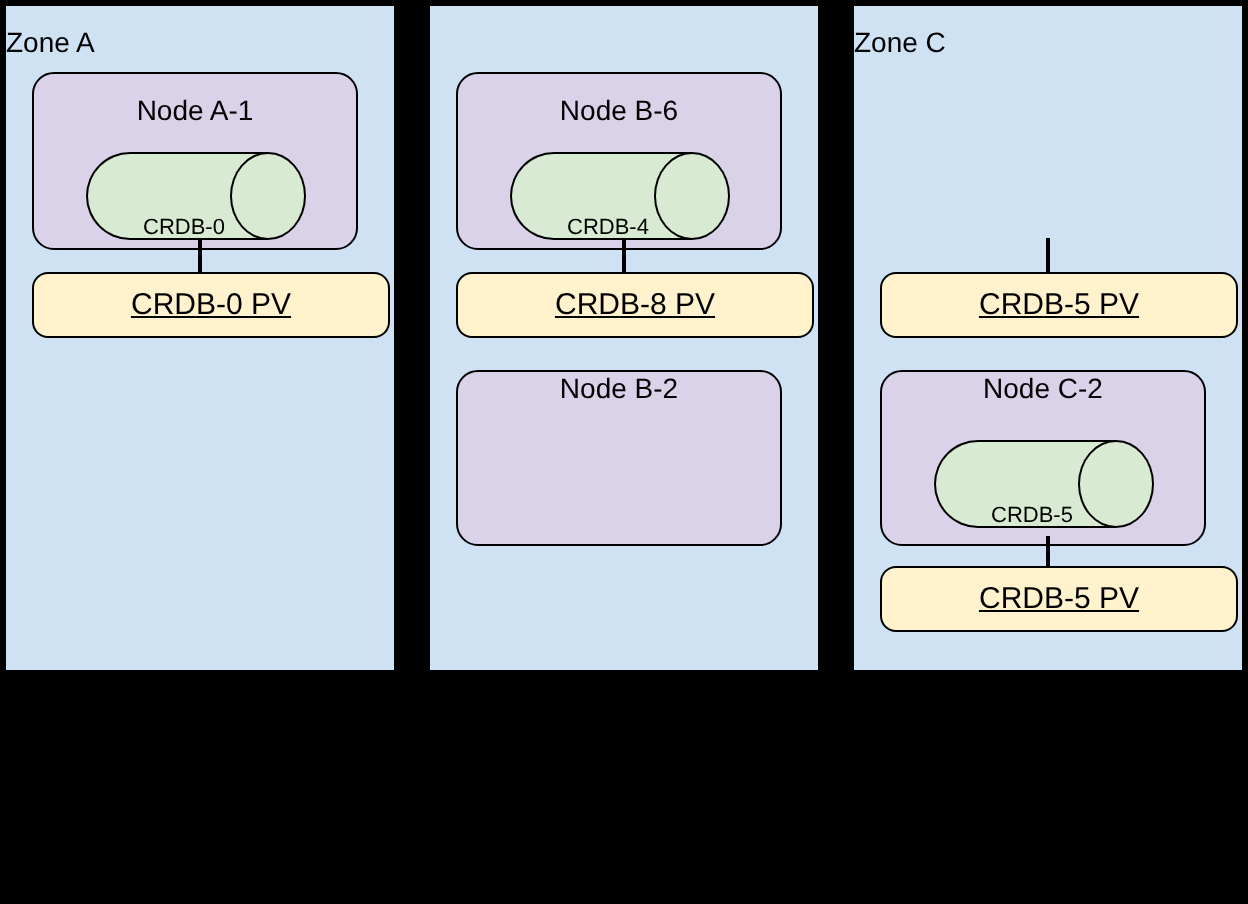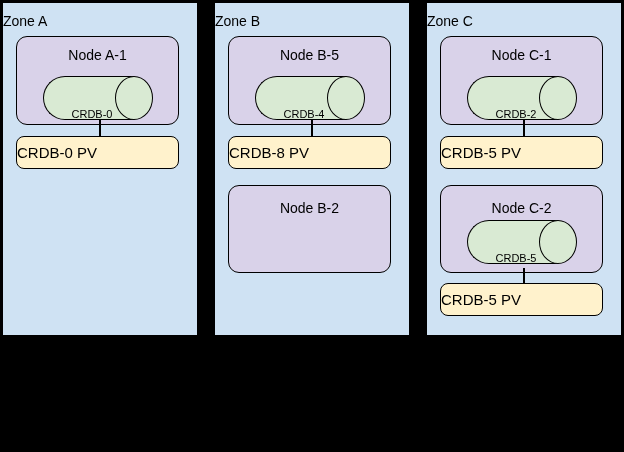--- a/index.html
+++ b/index.html
@@ -43,21 +43,21 @@
     border-radius: 11px;
   }
   .node-1 { top: 33px; height: 89px; }
   .node-2 { top: 182px; height: 88px; }
   .node-title {
     padding-top: 10px;
     text-align: center;
     font-size: 14px;
     line-height: 17px;
   }
-  .node-2 .node-title { padding-top: 14px; }
+  .node-2 .node-title { padding-top: 0; }
   
   .cyl {
     position: absolute;
     left: 26px;
     width: 110px;
     height: 44px;
   }
   .node-1 .cyl { top: 39px; }
   .node-2 .cyl { top: 34px; }
   .cyl-body {
@@ -95,29 +95,31 @@
     position: absolute;
     width: 2px;
     background: var(--border, #000);
     left: 96px;
   }
   .connector-1 { top: 116px; height: 18px; }
   .connector-2 { top: 265px; height: 16px; }
   .pv {
     position: absolute;
     left: 13px;
-    width: 163px;
+    width: 179px;
     height: 33px;
     box-sizing: border-box;
     background: var(--pv_fill, #fff2cc);
     border: 1px solid var(--border, #000);
     border-radius: 8px;
     display: flex;
     align-items: center;
+    justify-content: center;
     font-size: 15px;
+    text-decoration: underline;
   }
   .pv-1 { top: 133px; }
   .pv-2 { top: 280px; }
 </style>
 </head>
 <body>
 
 <div id="canvas">
 
   <div class="zone zone-a">
@@ -131,50 +133,40 @@
         <div class="cyl-cap"></div>
       </div>
     </div>
     <div class="connector connector-1"></div>
     <div class="pv pv-1">
       <span>CRDB-0 PV</span>
     </div>
   </div>
 
   <div class="zone zone-b">
-    <div class="zone-title">Zone B</div>
     <div class="node node-1">
-      <div class="node-title">Node B-5</div>
+      <div class="node-title">Node B-6</div>
       <div class="cyl">
         <div class="cyl-body">
           <span class="cyl-label">CRDB-4</span>
         </div>
         <div class="cyl-cap"></div>
       </div>
     </div>
     <div class="connector connector-1"></div>
     <div class="pv pv-1">
       <span>CRDB-8 PV</span>
     </div>
     <div class="node node-2">
       <div class="node-title">Node B-2</div>
     </div>
   </div>
 
   <div class="zone zone-c">
     <div class="zone-title">Zone C</div>
-    <div class="node node-1">
-      <div class="node-title">Node C-1</div>
-      <div class="cyl">
-        <div class="cyl-body">
-          <span class="cyl-label">CRDB-2</span>
-        </div>
-        <div class="cyl-cap"></div>
-      </div>
-    </div>
     <div class="connector connector-1"></div>
     <div class="pv pv-1">
       <span>CRDB-5 PV</span>
     </div>
     <div class="node node-2">
       <div class="node-title">Node C-2</div>
       <div class="cyl">
         <div class="cyl-body">
           <span class="cyl-label">CRDB-5</span>
         </div>

